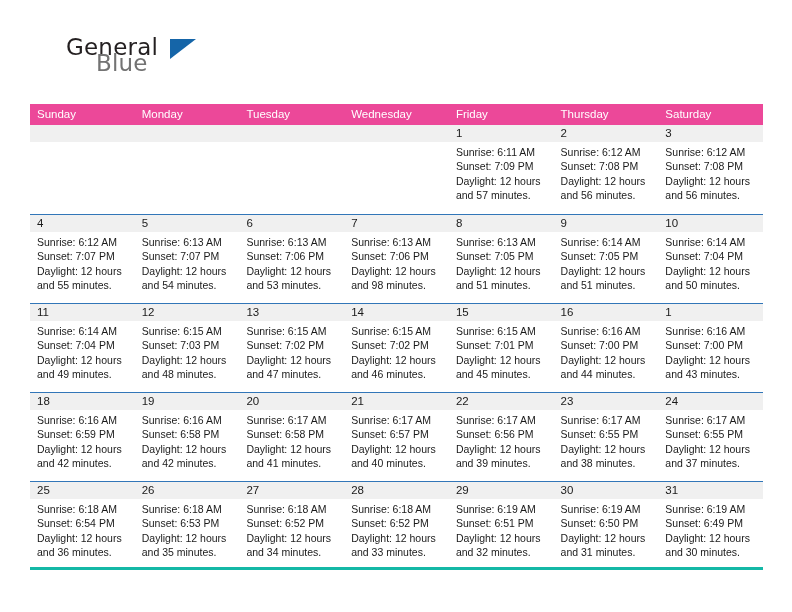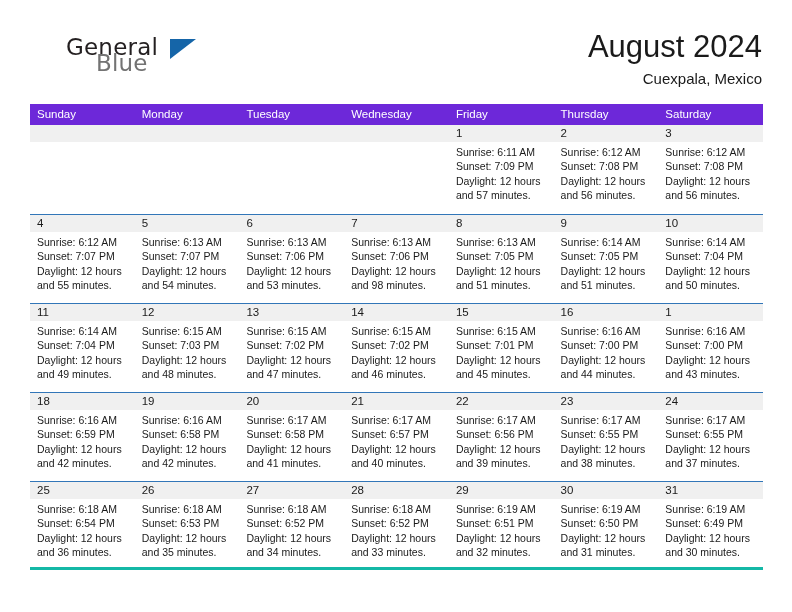--- a/index.html
+++ b/index.html
@@ -87,21 +87,21 @@
 
   
   .calendar {
     position: absolute;
     left: 30px;
     top: 104px;
     width: 733px;
   }
   .dow-row {
     display: flex;
-    background: #6d28d9;
+    background: #ec4899;
     height: 21px;
   }
   .dow-cell {
     flex: 1 1 0;
     color: #ffffff;
     font-size: 11.5px;
     line-height: 21px;
     padding-left: 7px;
     box-sizing: border-box;
     white-space: nowrap;
@@ -145,24 +145,20 @@
 <div class="page">
 
   <div class="header">
 
     <div class="brand">
       <span class="brand-general">General</span>
       <span class="brand-triangle"></span>
       <span class="brand-blue">Blue</span>
     </div>
 
-    <div class="title-block">
-      <div class="cal-title">August 2024</div>
-      <div class="cal-subtitle">Cuexpala, Mexico</div>
-    </div>
 
   </div>
 
   <div class="calendar">
 
     <div class="dow-row">
       <div class="dow-cell">Sunday</div>
       <div class="dow-cell">Monday</div>
       <div class="dow-cell">Tuesday</div>
       <div class="dow-cell">Wednesday</div>

